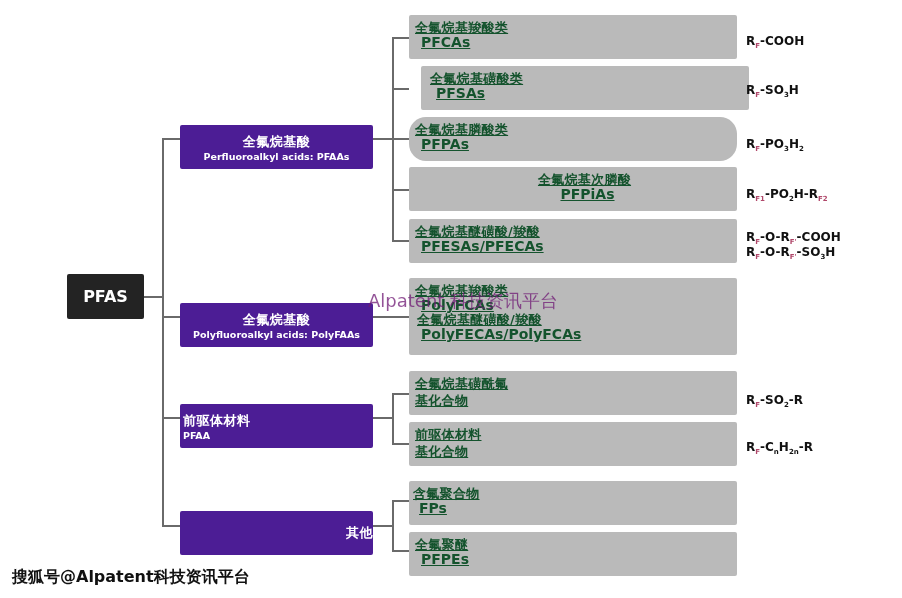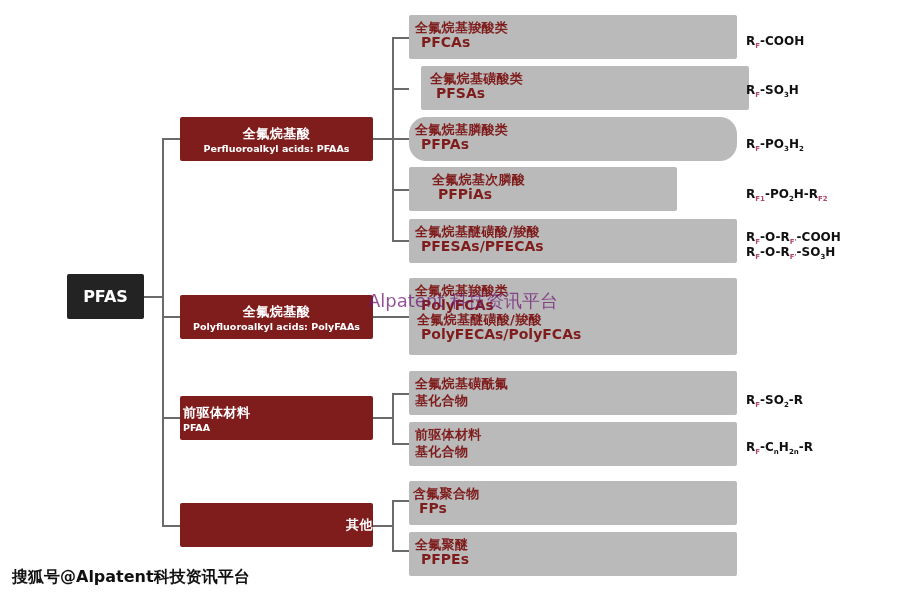--- a/index.html
+++ b/index.html
@@ -4,27 +4,27 @@
 <style>
   * { box-sizing: border-box; margin: 0; padding: 0; }
   html, body { width: 902px; height: 598px; background: #ffffff; overflow: hidden; }
   body { position: relative; font-family: "DejaVu Sans", "Liberation Sans", sans-serif; color: #111; }
   .canvas { position: absolute; left: 0; top: 0; width: 902px; height: 598px; }
 
   .line { position: absolute; background: #6a6a6a; }
 
   .node { position: absolute; border-radius: 2px; }
   .root { background: #232323; color: #fff; display: flex; align-items: center; justify-content: center; font-weight: bold; font-size: 16px; }
-  .mid { background: #7f1d1d; color: #fff; }
+  .mid { background: #4c1d95; color: #fff; margin-top: 8px; }
   .mid .zh { font-weight: bold; font-size: 13px; letter-spacing: 0.5px; }
   .mid .en { font-weight: bold; font-size: 9.5px; }
   .mid.centered { display: flex; flex-direction: column; align-items: center; justify-content: center; }
   .mid.lefted { display: flex; flex-direction: column; justify-content: center; padding-left: 3px; }
 
-  .leaf { background: #bababa; color: #7f1d1d; padding: 4px 0 0 6px; }
+  .leaf { background: #bababa; color: #14532d; padding: 4px 0 0 6px; text-decoration: underline; }
   .leaf .zh { font-size: 13px; font-weight: bold; line-height: 17px; letter-spacing: 0.3px; }
   .leaf .en { font-size: 14px; font-weight: bold; margin-left: 6px; line-height: 12px; }
 
   .formula { position: absolute; left: 746px; font-size: 12px; font-weight: bold; color: #111; line-height: 22px; white-space: nowrap; }
   .formula .rf { font-size: 7px; color: #b0476a; vertical-align: -3px; }
   .formula .sub { font-size: 7px; vertical-align: -3px; }
 
   .watermark { position: absolute; left: 368px; top: 289px; font-size: 18px; color: #701a75; opacity: 0.75; white-space: nowrap; }
   .footer { position: absolute; left: 12px; top: 567px; font-size: 16px; color: #111; font-weight: bold; text-shadow: 0 0 1px #fff, 1px 1px 0 #fff; white-space: nowrap; }
 </style>
@@ -85,21 +85,21 @@
     <div class="en">PFCAs</div>
   </div>
   <div class="node leaf" style="left:421px;top:66px;width:328px;height:44px;padding-left:9px;">
     <div class="zh">全氟烷基磺酸类</div>
     <div class="en">PFSAs</div>
   </div>
   <div class="node leaf" style="left:409px;top:117px;width:328px;height:44px;border-radius:17px;">
     <div class="zh">全氟烷基膦酸类</div>
     <div class="en">PFPAs</div>
   </div>
-  <div class="node leaf" style="left:409px;top:167px;width:268px;height:44px;padding-left:23px;">
+  <div class="node leaf" style="left:409px;top:167px;width:328px;height:44px;padding-left:23px;text-align:center;">
     <div class="zh">全氟烷基次膦酸</div>
     <div class="en">PFPiAs</div>
   </div>
   <div class="node leaf" style="left:409px;top:219px;width:328px;height:44px;">
     <div class="zh">全氟烷基醚磺酸/羧酸</div>
     <div class="en">PFESAs/PFECAs</div>
   </div>
   <div class="node leaf" style="left:409px;top:278px;width:328px;height:77px;">
     <div class="zh">全氟烷基羧酸类</div>
     <div class="en">PolyFCAs</div>

